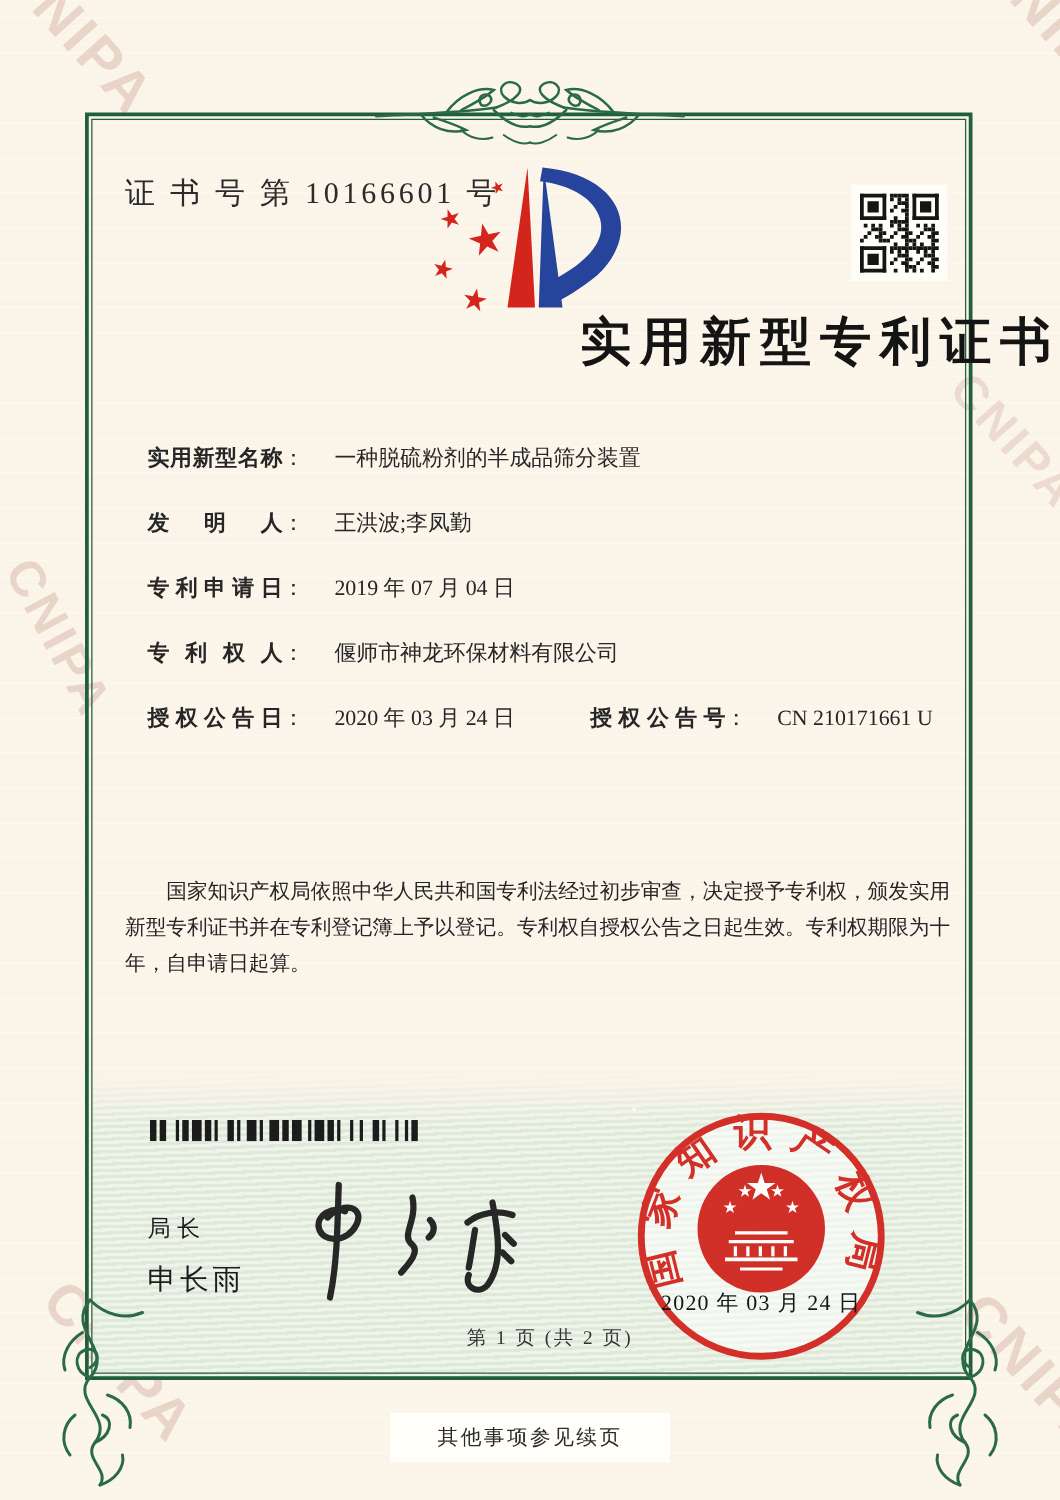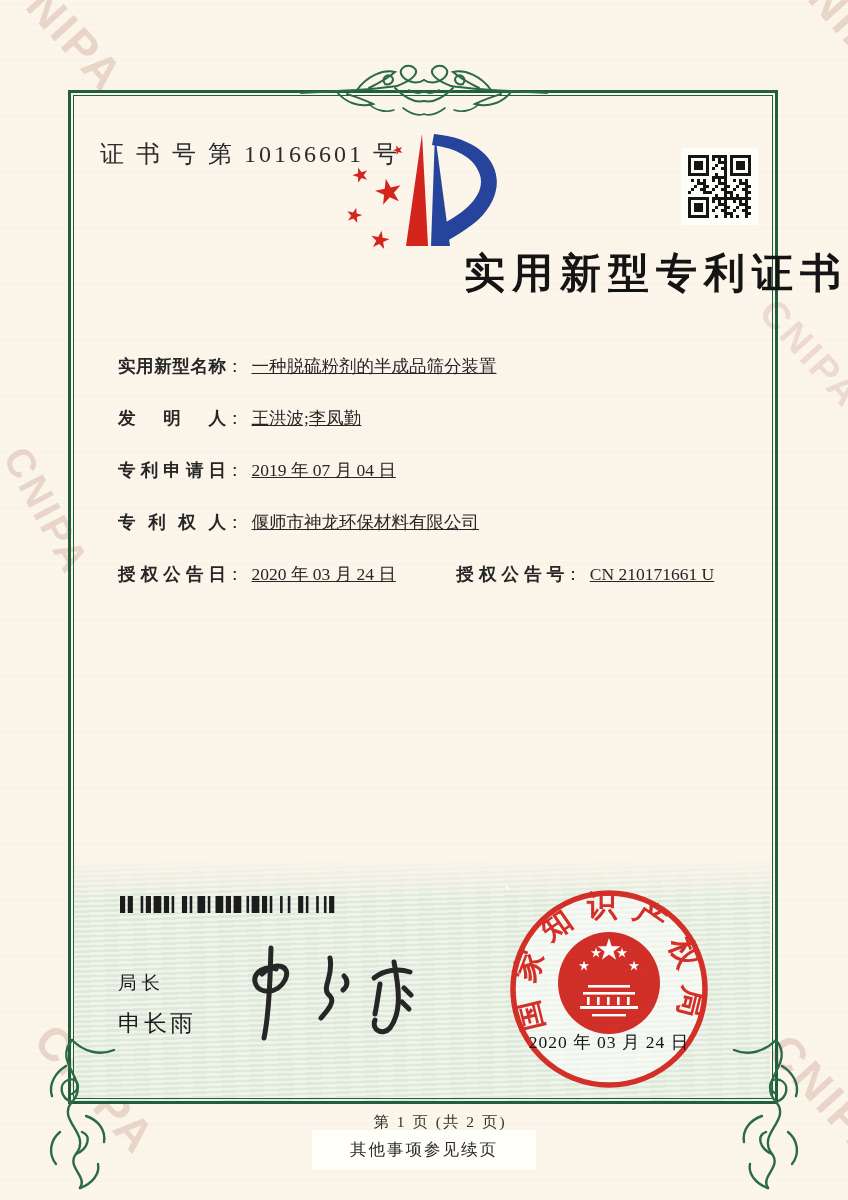--- a/index.html
+++ b/index.html
@@ -24,33 +24,33 @@
       repeating-linear-gradient(178deg,#eff4eb 0 2.5px,#dfe9da 2.5px 5px);
   }
   .cert-no{position:absolute;left:100px;top:138px;font-size:24px;letter-spacing:3px;color:#2b2b2b;}
   .logo{position:absolute;left:346px;top:128px;}
   .qr{position:absolute;left:681px;top:148px;background:#fffdf8;padding:2px;}
   .title{position:absolute;left:0;right:0;top:246px;text-align:right;font-size:41px;font-weight:bold;
     letter-spacing:7px;color:#141414;}
   .fields{position:absolute;left:118px;top:352px;width:620px;font-size:17.5px;color:#262626;}
   .frow{line-height:29px;margin-bottom:23px;white-space:nowrap;}
   .flabel{display:inline-block;width:108px;text-align:justify;text-align-last:justify;font-weight:bold;}
-  .fvalue{margin-left:8px;text-decoration:underline;}
+  .fvalue{margin-left:24px;}
   .pair2{margin-left:56px;}
   .body-text{position:absolute;left:100px;top:698px;width:660px;font-size:16.5px;line-height:29px;
     text-align:justify;color:#242424;}
   .body-text p{margin:0;text-indent:2em;}
   .barcode{position:absolute;left:120px;top:896px;}
   .sig-title{position:absolute;left:118px;top:970px;font-size:18.5px;letter-spacing:5px;color:#1d1d1d;}
   .sig-name{position:absolute;left:118px;top:1008px;font-size:23px;letter-spacing:3px;color:#1d1d1d;}
   .sig-script{position:absolute;left:222px;top:938px;}
   .seal{position:absolute;left:506px;top:886px;opacity:.94;}
   .seal-date{position:absolute;left:498px;top:1030px;width:222px;text-align:center;font-size:17.5px;
     letter-spacing:1px;color:#151515;}
-  .page-num{position:absolute;left:0;right:0;top:1112px;text-align:center;font-size:15.5px;
+  .page-num{position:absolute;left:0;right:0;top:1060px;text-align:center;font-size:15.5px;
     letter-spacing:2px;color:#333;padding-left:32px;}
   .note-box{position:absolute;left:50%;top:1130px;transform:translateX(-50%);
     background:#fffef9;padding:9px 38px;font-size:16.5px;letter-spacing:2px;color:#2a2a2a;}
   .ornament{position:absolute;}
   svg{display:block;}
 </style>
 </head>
 <body>
 
 <div class="page">
@@ -288,20 +288,21 @@
     <div class="frow">
       <span class="flabel">专利权人</span><span>：</span><span class="fvalue">偃师市神龙环保材料有限公司</span>
     </div>
     <div class="frow">
       <span class="flabel">授权公告日</span><span>：</span><span class="fvalue">2020 年 03 月 24 日</span>
       <span class="pair2"><span class="flabel">授权公告号</span><span>：</span><span class="fvalue">CN 210171661 U</span></span>
     </div>
   </div>
 
   <div class="body-text">
+    <p>国家知识产权局依照中华人民共和国专利法经过初步审查，决定授予专利权，颁发实用新型专利证书并在专利登记簿上予以登记。专利权自授权公告之日起生效。专利权期限为十年，自申请日起算。</p>
   </div>
 
   <div class="barcode">
     <svg width="222" height="17" viewBox="0 0 133.29999999999995 17" preserveAspectRatio="none">
         <rect x="0" y="0" width="3.1" height="17" fill="#1c1c1c"></rect>
         <rect x="4.65" y="0" width="3.1" height="17" fill="#1c1c1c"></rect>
         <rect x="12.4" y="0" width="1.55" height="17" fill="#1c1c1c"></rect>
         <rect x="15.500000000000002" y="0" width="3.1" height="17" fill="#1c1c1c"></rect>
         <rect x="20.150000000000002" y="0" width="4.65" height="17" fill="#1c1c1c"></rect>
         <rect x="26.350000000000005" y="0" width="3.1" height="17" fill="#1c1c1c"></rect>

